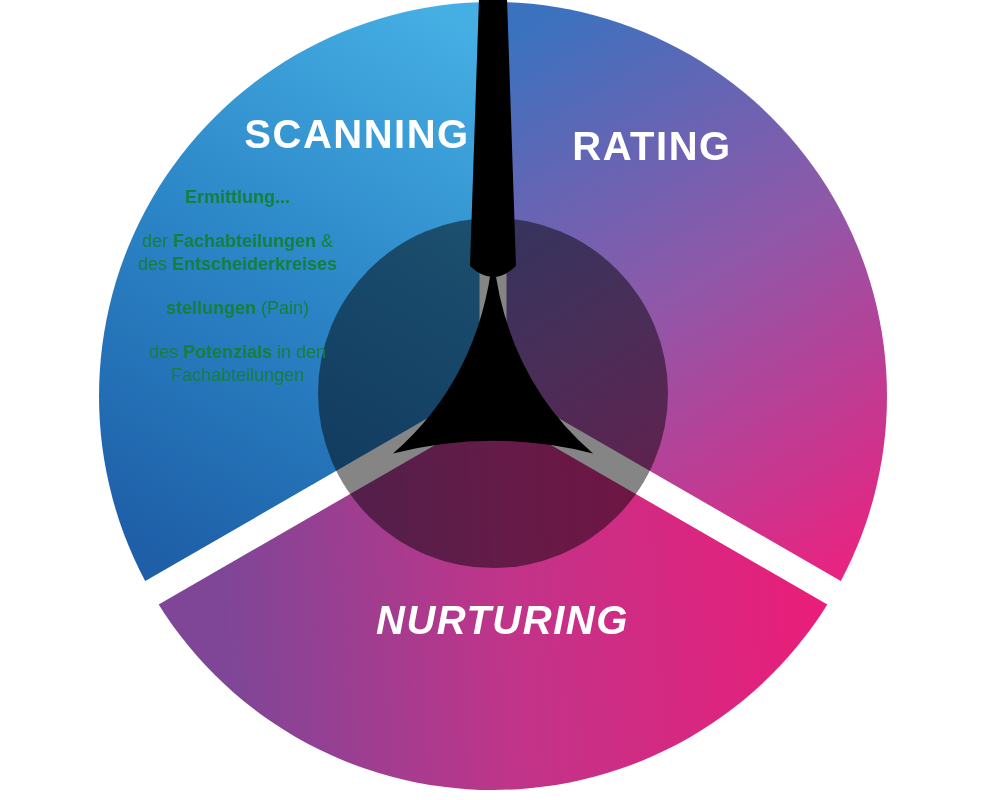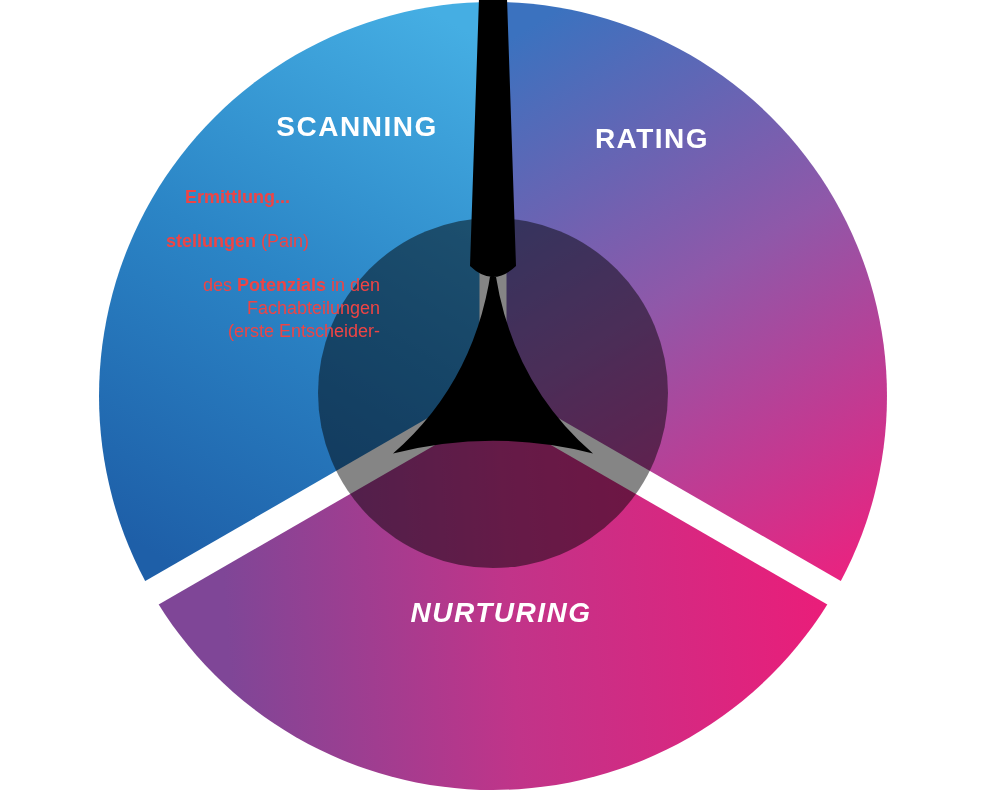--- a/index.html
+++ b/index.html
@@ -8,43 +8,43 @@
     width: 1000px;
     height: 800px;
     overflow: hidden;
     font-family: "Liberation Sans", sans-serif;
     background: #ffffff;
   }
   .stage svg { position: absolute; left: 0; top: 0; }
   .seg-label {
     position: absolute;
     color: #ffffff;
-    font-size: 28px;
+    font-size: 40px;
     font-weight: 800;
     letter-spacing: 1.5px;
     text-align: center;
     width: 250px;
     line-height: 1.1;
     user-select: none;
   }
   .label-scanning  { left: 232px; top: 112px; }
   .label-rating    { left: 527px; top: 124px; }
   .label-nurturing { left: 376px; top: 598px; font-style: italic; }
   .details {
     position: absolute;
     left: 95px;
     top: 186px;
     width: 285px;
-    color: #ef4444;
+    color: #15803d;
     font-size: 18px;
     line-height: 1.28;
     text-align: center;
   }
   .details .para { margin-bottom: 21px; }
-  .details .para:last-child { margin-bottom: 1px; text-align: right; }
+  .details .para:last-child { margin-bottom: 1px; }
   .details .b { font-weight: bold; }
 </style>
 </head>
 <body>
 
 <div class="stage">
 
   <svg width="1000" height="800" viewBox="0 0 1000 800">
     <defs>
       <linearGradient id="g-scan" gradientUnits="userSpaceOnUse" x1="430" y1="10" x2="130" y2="540">
@@ -80,22 +80,25 @@
 
   <div class="seg-label label-scanning">SCANNING</div>
   <div class="seg-label label-rating">RATING</div>
   <div class="seg-label label-nurturing">NURTURING</div>
 
   <div class="details">
       <div class="para">
         <div class="line"><span class="b">Ermittlung...</span></div>
       </div>
       <div class="para">
+        <div class="line"><span>der </span><span class="b">Fachabteilungen</span><span> &amp;</span></div>
+        <div class="line"><span>des </span><span class="b">Entscheiderkreises</span></div>
+      </div>
+      <div class="para">
         <div class="line"><span class="b">stellungen</span><span> (Pain)</span></div>
       </div>
       <div class="para">
         <div class="line"><span>des </span><span class="b">Potenzials</span><span> in den</span></div>
         <div class="line"><span>Fachabteilungen</span></div>
-        <div class="line"><span>(erste Entscheider-</span></div>
       </div>
     </div>
 
 </div>
 
 </body></html>

